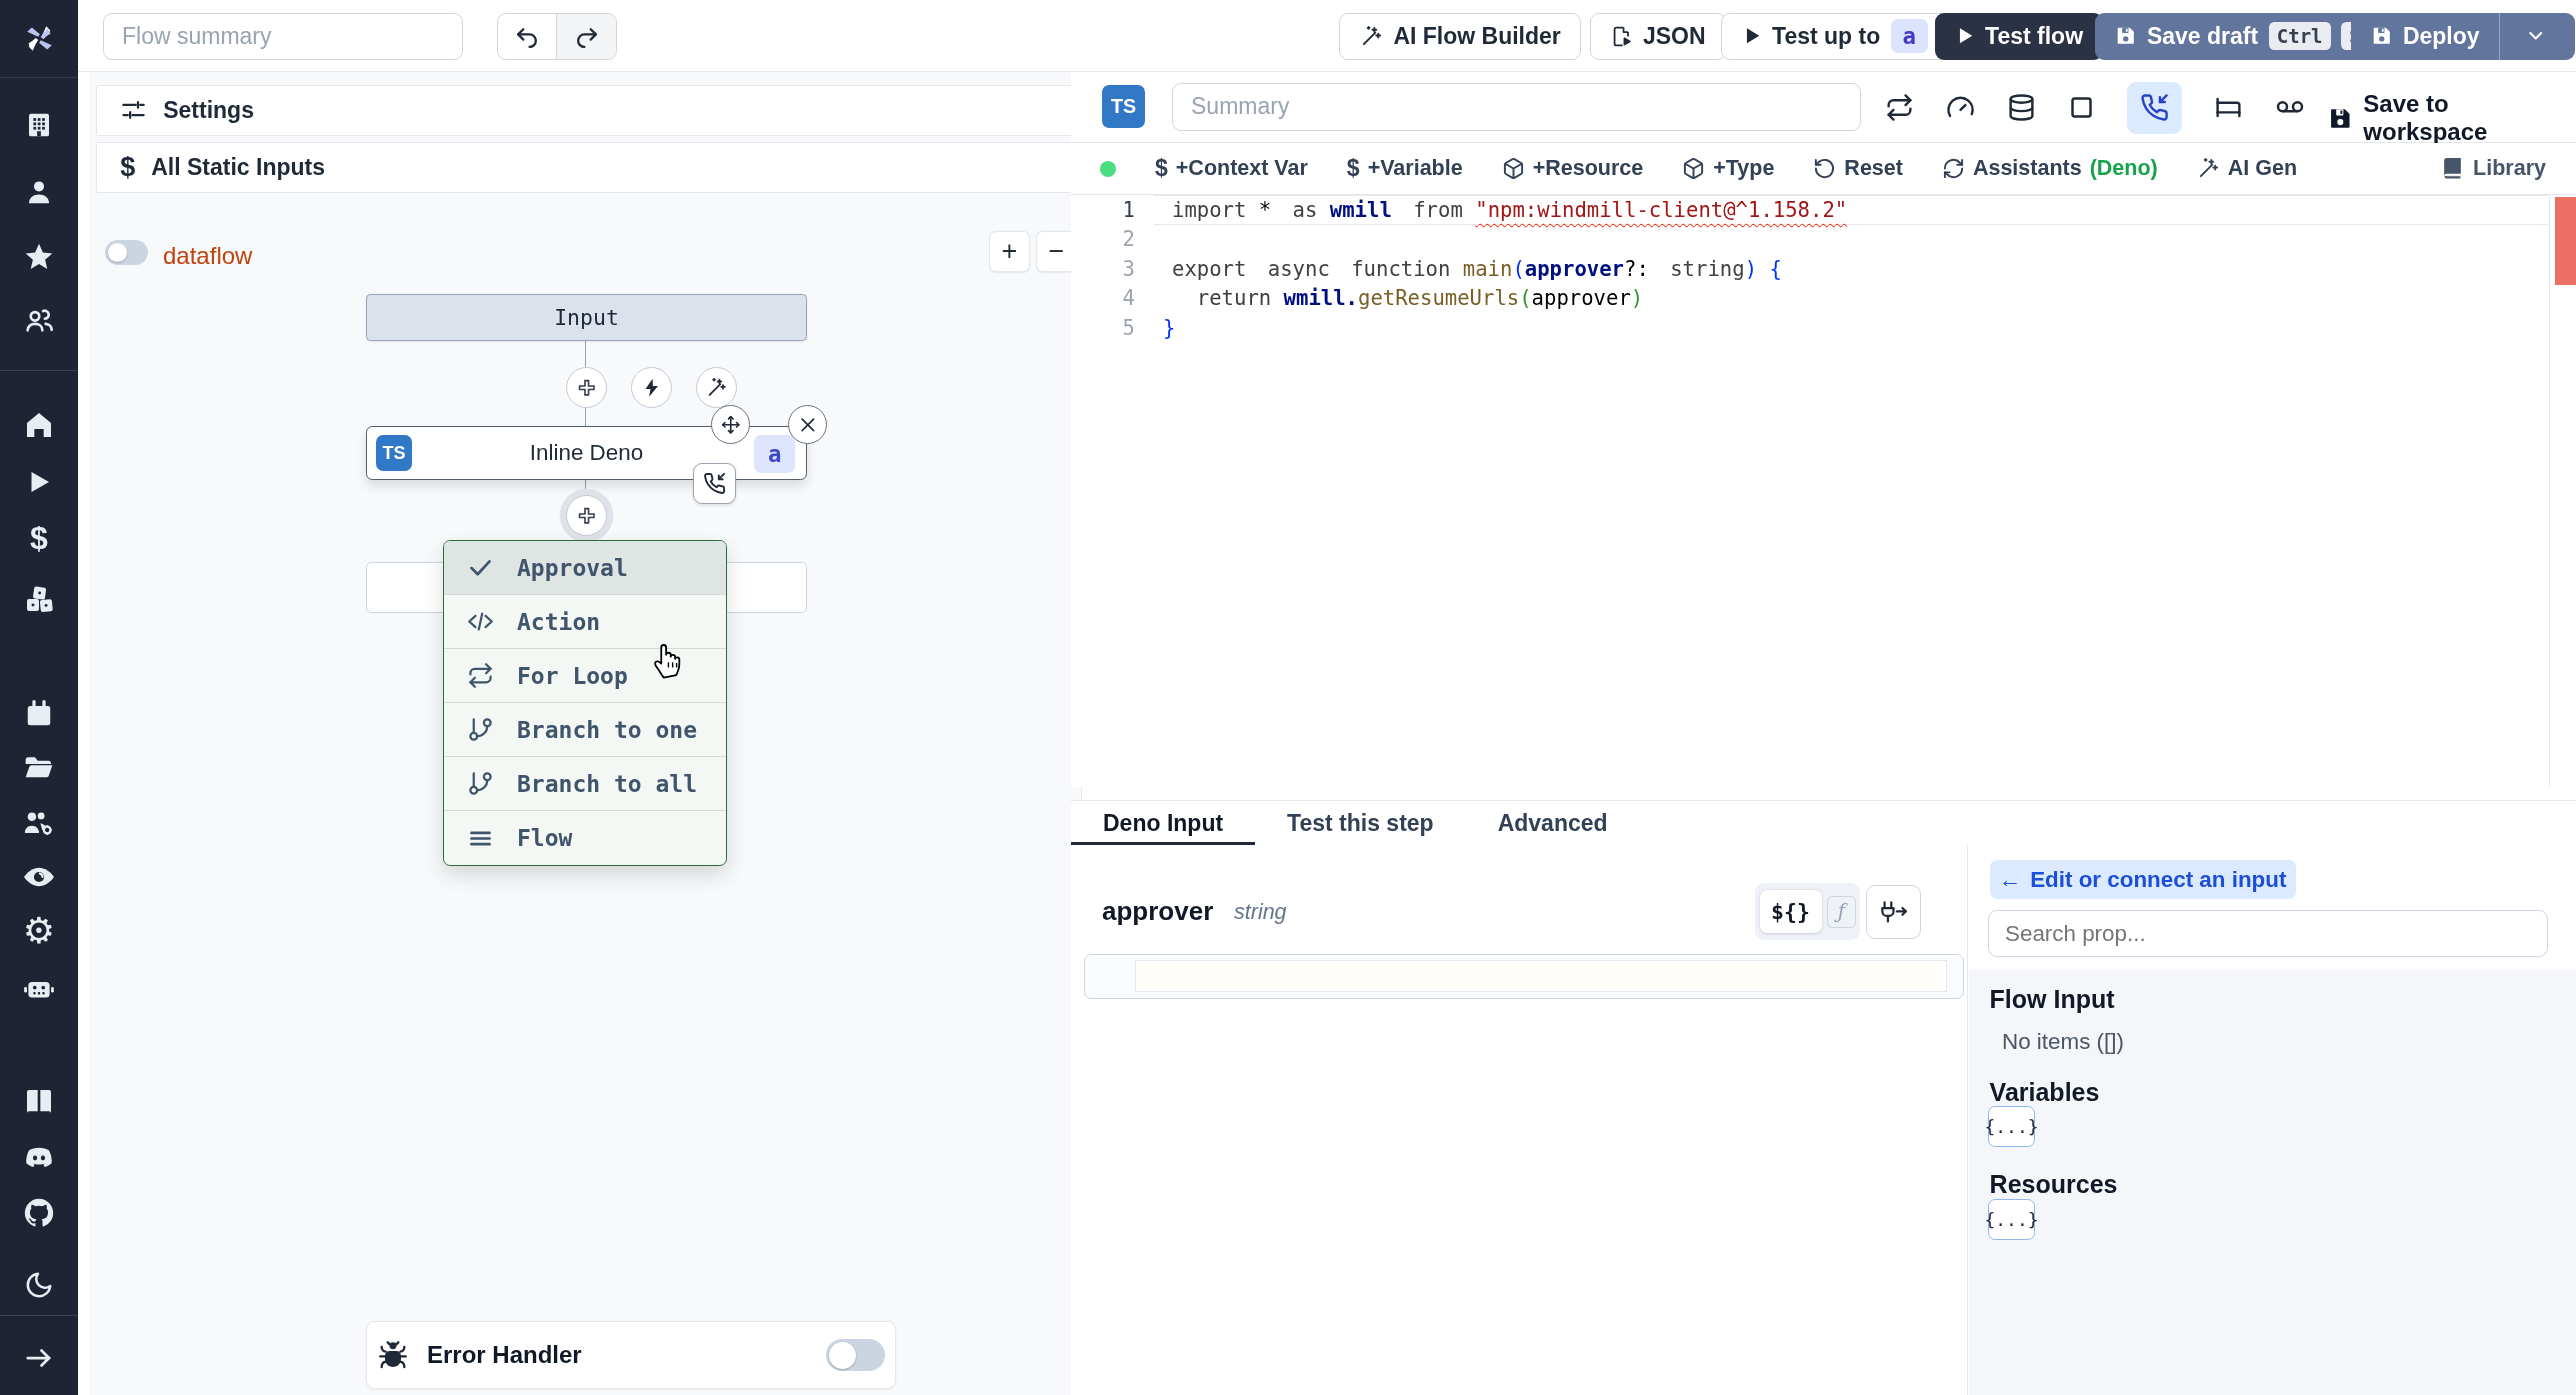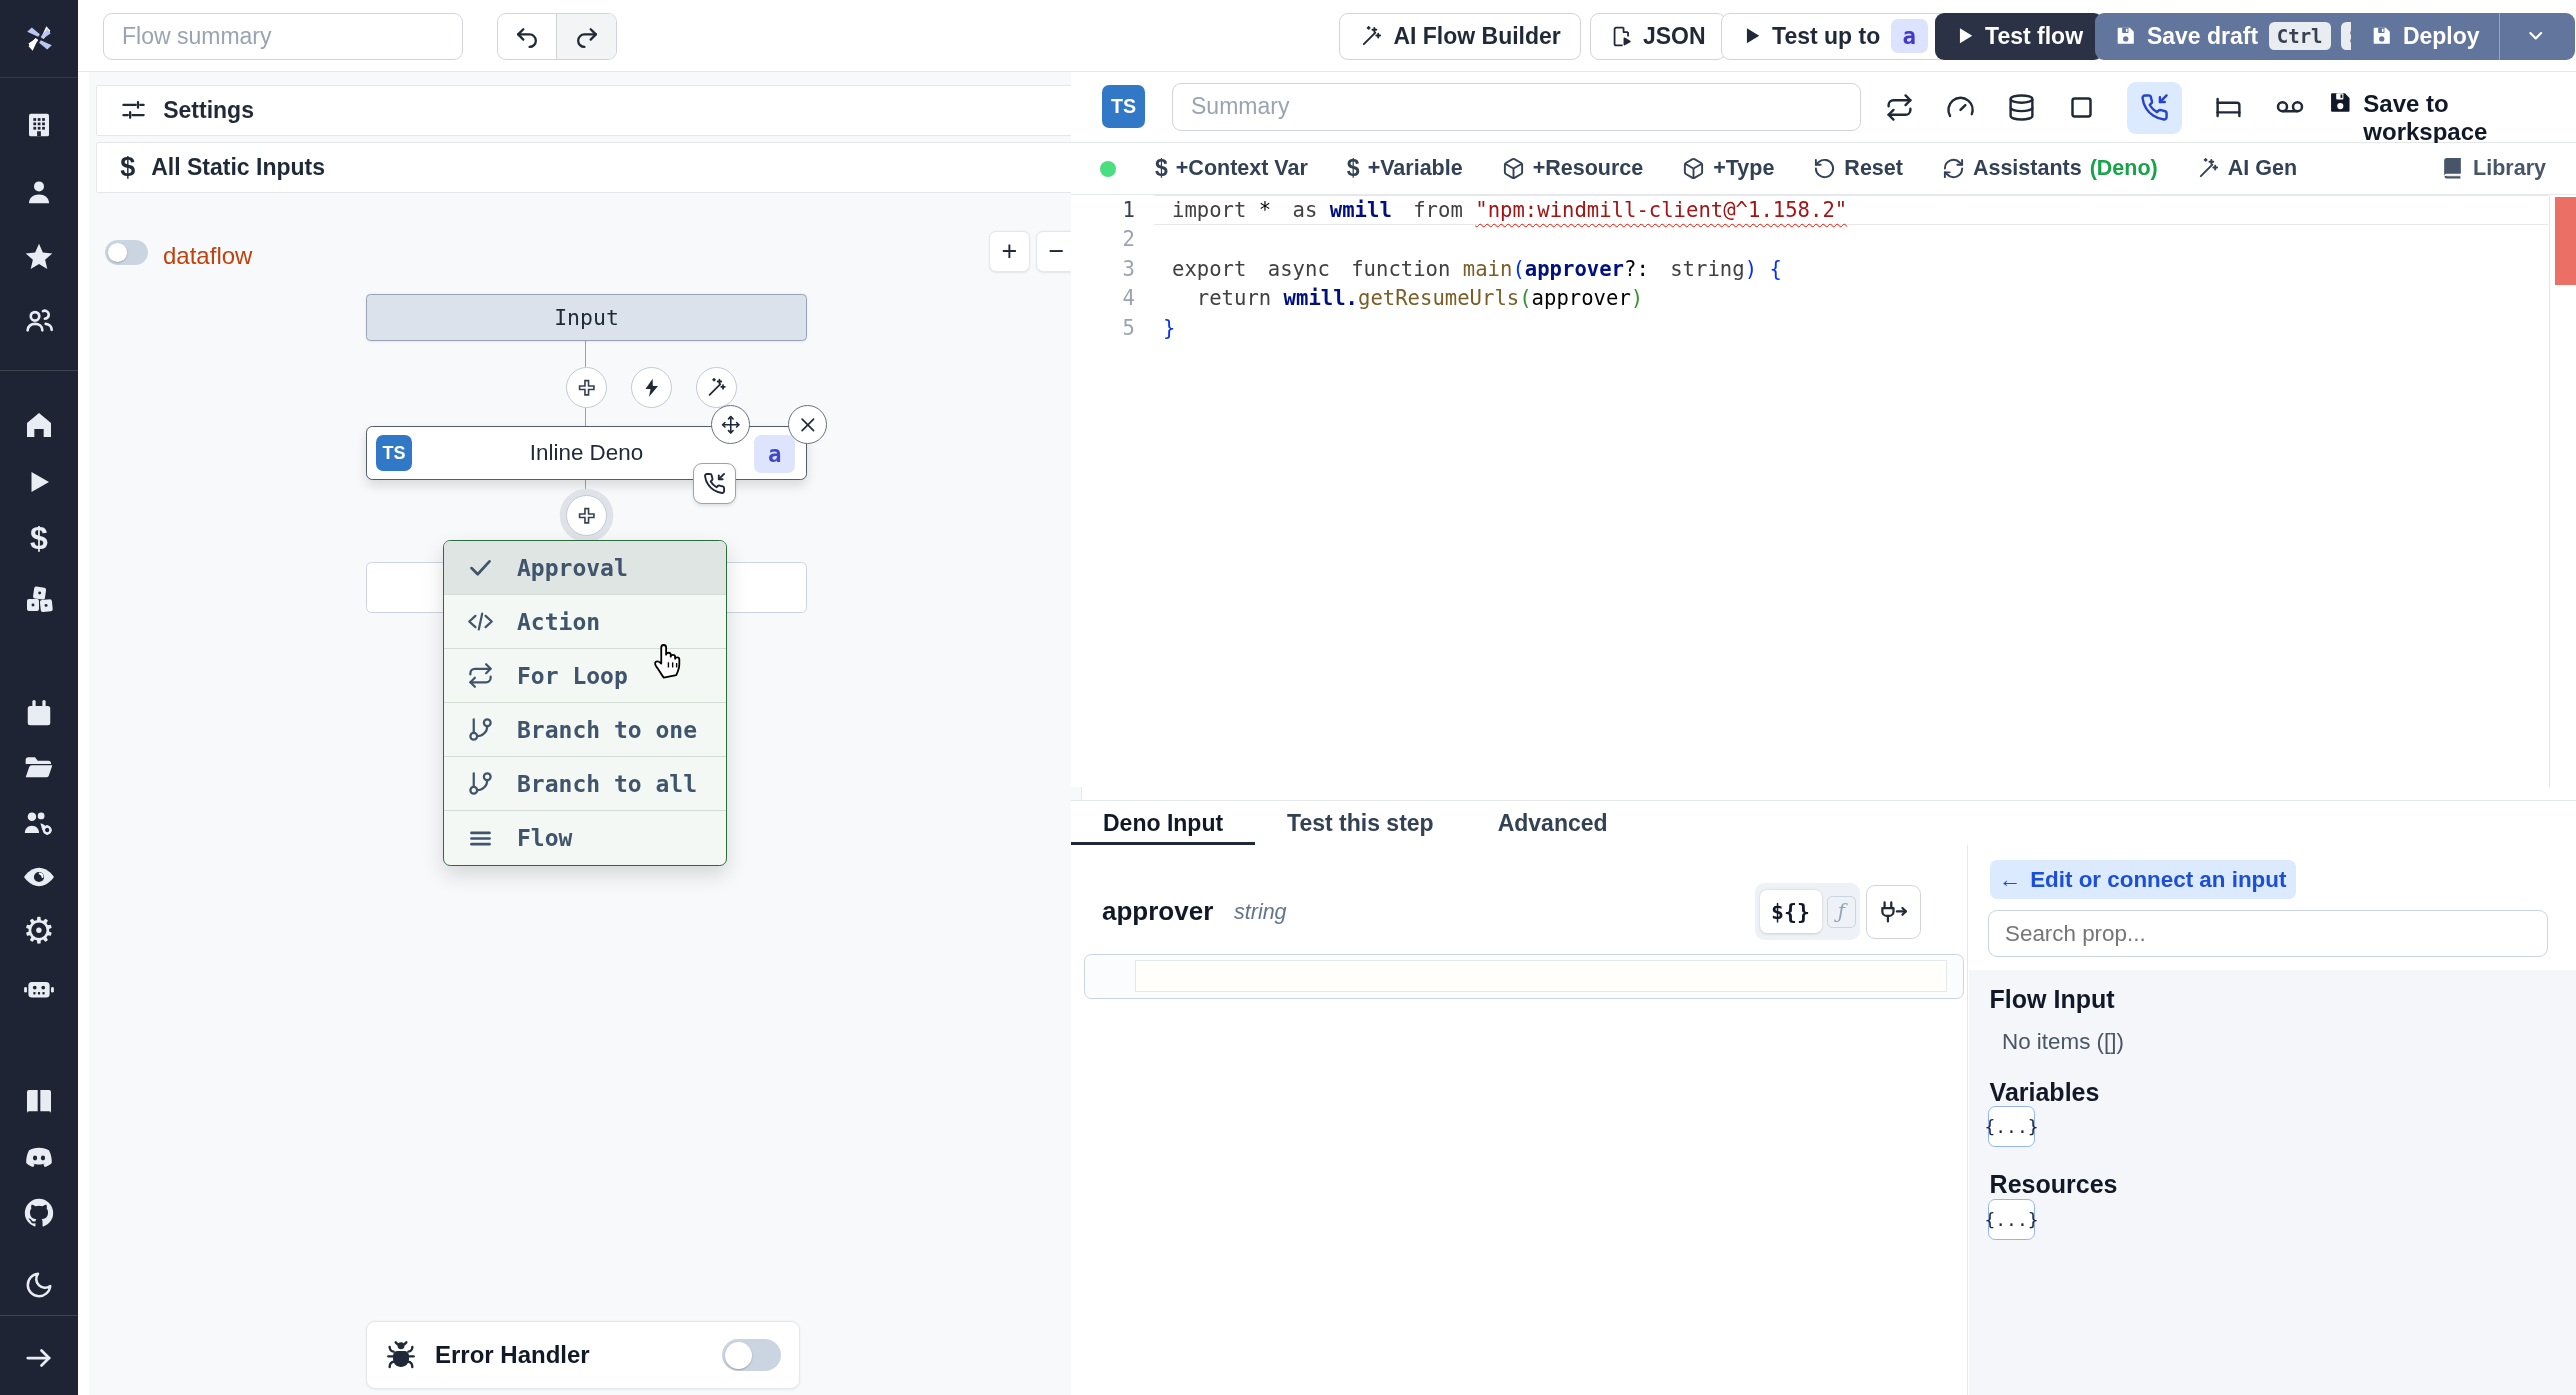--- a/index.html
+++ b/index.html
@@ -456,21 +456,21 @@
     <svg width="41" height="45" viewBox="0 0 32 34">
         <path d="M10 32c-1.6-1.8-2.8-4.6-4.8-7.2-1.2-1.6-3-3.6-1.5-5.1 1-1 2.8-.4 4.3 1.3V8.5C8 5.8 11.8 5.8 11.8 8.5v5.5c0-2 3.6-2 3.6 0v1.6c0-1.8 3.4-1.8 3.4 0v1.6c0-1.5 3.3-1.5 3.3.3v4c0 3.2-.9 5.4-2.4 8.5z" fill="#fff" stroke="#000" stroke-width="1.4" stroke-linejoin="round"></path>
         <g stroke="#000" stroke-width="1.1">
           <line x1="13.6" y1="20" x2="13.6" y2="24"></line>
           <line x1="16.9" y1="20" x2="16.9" y2="24"></line>
           <line x1="20" y1="20.5" x2="20" y2="24"></line>
         </g>
       </svg>
   </div>
 
-  <div class="abs" style="left:277px;top:1249px;width:434px;height:68px;background:#fff;border:0.9px solid #e5e7eb;border-radius:9px;box-shadow:0 0.9px 2.7px rgba(0,0,0,.06);display:flex;align-items:center;padding:0 18px;gap:18px">
+  <div class="abs" style="left:277px;top:1249px;width:530px;height:68px;background:#fff;border:0.9px solid #e5e7eb;border-radius:9px;box-shadow:0 0.9px 2.7px rgba(0,0,0,.06);display:flex;align-items:center;padding:0 10px;gap:18px">
     <svg width="32" height="32" viewBox="0 0 24 24">
         <g fill="#1f2937">
           <circle cx="12" cy="5" r="2.6"></circle>
           <path d="M12 21c-3.3 0-6-2.7-6-6v-2.5A3.5 3.5 0 0 1 9.5 9h5a3.5 3.5 0 0 1 3.5 3.5V15c0 3.3-2.7 6-6 6z"></path>
         </g>
         <g stroke="#1f2937" stroke-width="1.8" stroke-linecap="round" fill="none">
           <line x1="8" y1="2.5" x2="9.5" y2="4"></line>
           <line x1="16" y1="2.5" x2="14.5" y2="4"></line>
           <line x1="6" y1="13" x2="2.5" y2="13"></line>
           <line x1="18" y1="13" x2="21.5" y2="13"></line>
@@ -532,21 +532,21 @@
         </svg>
       </span>
     <span class="hdr-ic">
         <svg width="30" height="30" viewBox="0 0 24 24" fill="none" stroke="currentColor" stroke-width="2">
           <circle cx="6" cy="11" r="3.6"></circle>
           <circle cx="18" cy="11" r="3.6"></circle>
           <line x1="6" y1="14.6" x2="18" y2="14.6"></line>
         </svg>
       </span>
   </div>
-  <div class="abs" style="left:1257px;top:18px;display:flex;align-items:flex-start;gap:10.7px;font-size:24px;font-weight:700;color:#111827;cursor:pointer">
+  <div class="abs" style="left:1257px;top:18px;display:flex;align-items:center;gap:10.7px;font-size:24px;font-weight:700;color:#111827;cursor:pointer">
     <svg width="25" height="25" viewBox="0 0 24 24" fill="#111827">
         <path d="M4 3h12.5L21 7.5V20a1 1 0 0 1-1 1H4a1 1 0 0 1-1-1V4a1 1 0 0 1 1-1z"></path>
         <rect x="8" y="3" width="7" height="6" rx="1" fill="#fff"></rect>
         <rect x="12.2" y="4.2" width="1.8" height="3.4" fill="#111827"></rect>
         <circle cx="12" cy="15.5" r="3" fill="#fff"></circle>
       </svg>
     <span>Save to workspace</span>
   </div>
 </div>
 

